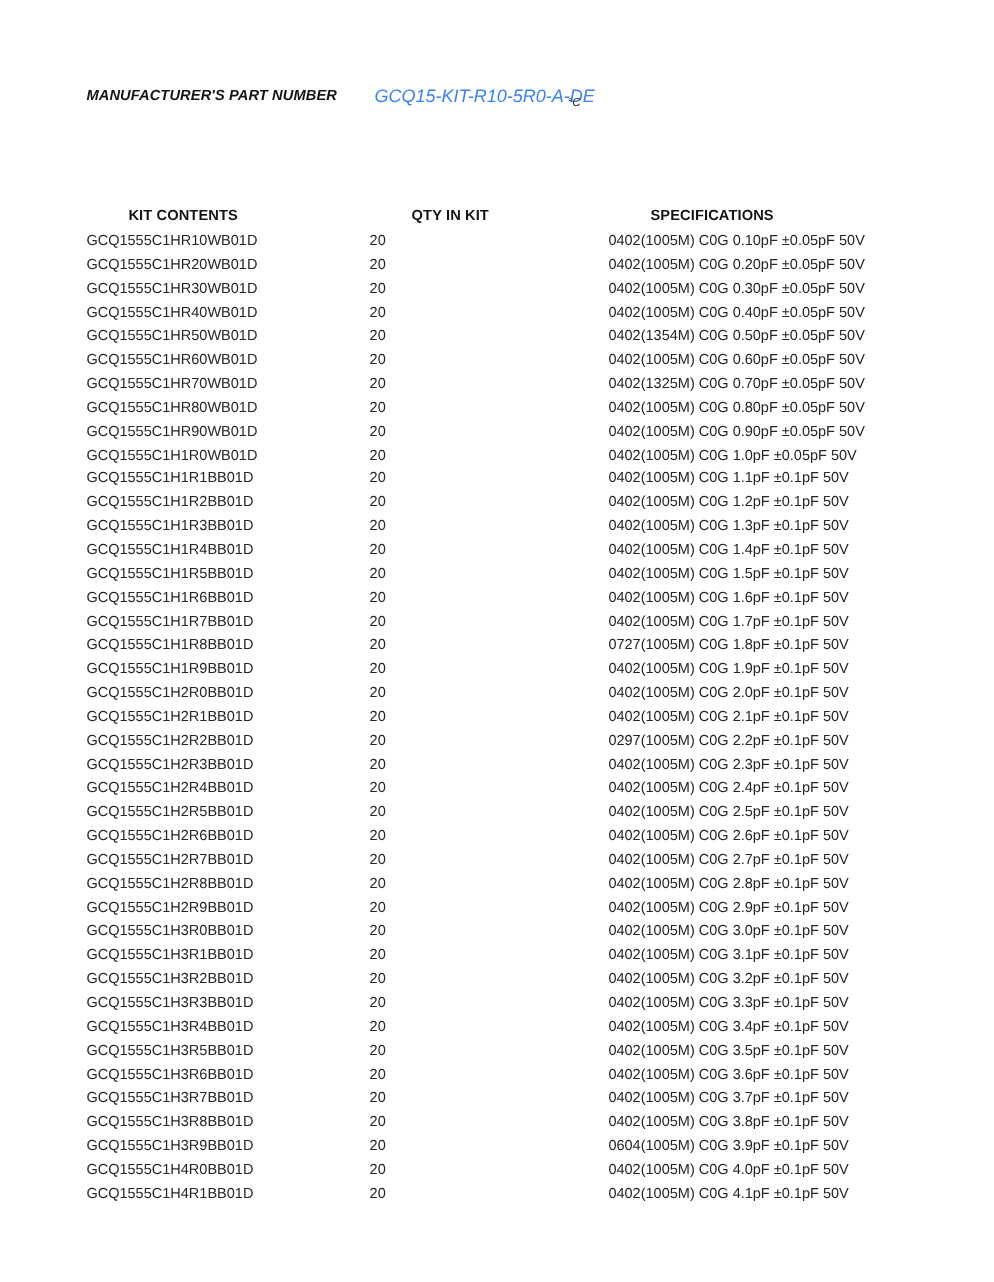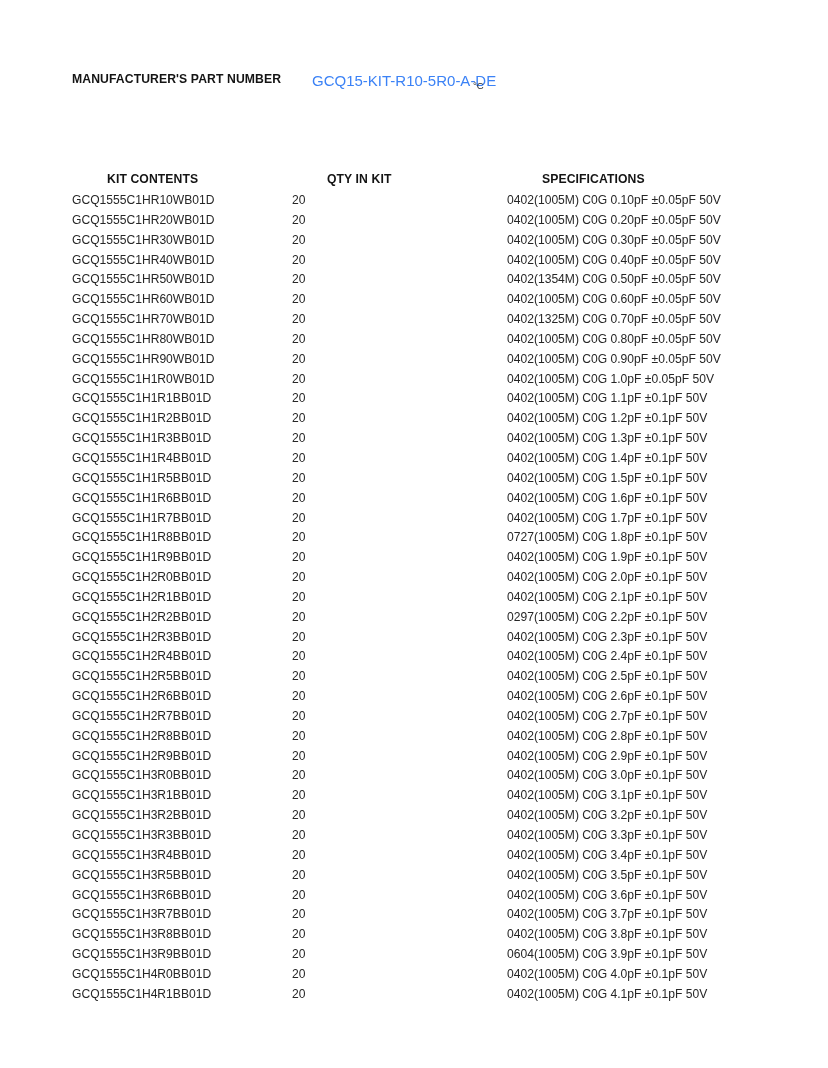--- a/index.html
+++ b/index.html
@@ -29,20 +29,21 @@
     position: absolute;
     left: 72px;
     top: 72px;
     width: 684px;
   }
   .meta-row {
     position: relative;
     height: 21px;
     margin-bottom: 20px;
     white-space: nowrap;
+    font-style: italic;
   }
   .meta-label {
     position: absolute;
     left: 0;
     top: 0;
     font-size: 12.2px;
     font-weight: bold;
     letter-spacing: 0.1px;
     color: #141414;
   }
@@ -78,21 +79,21 @@
     height: 21px;
   }
   .c-part, .c-qty, .c-spec {
     position: absolute;
     top: 0;
     font-size: 12.1px;
     color: #262626;
     font-weight: normal;
   }
   .c-part { left: 0; }
-  .c-qty  { left: 220px; text-align: center; }
+  .c-qty  { left: 236px; text-align: center; }
   .c-spec { left: 435px; }
 
   .row.head .c-part,
   .row.head .c-qty,
   .row.head .c-spec {
     font-weight: bold;
     font-size: 12.2px;
     letter-spacing: 0.1px;
     color: #141414;
     margin-left: 35px;

